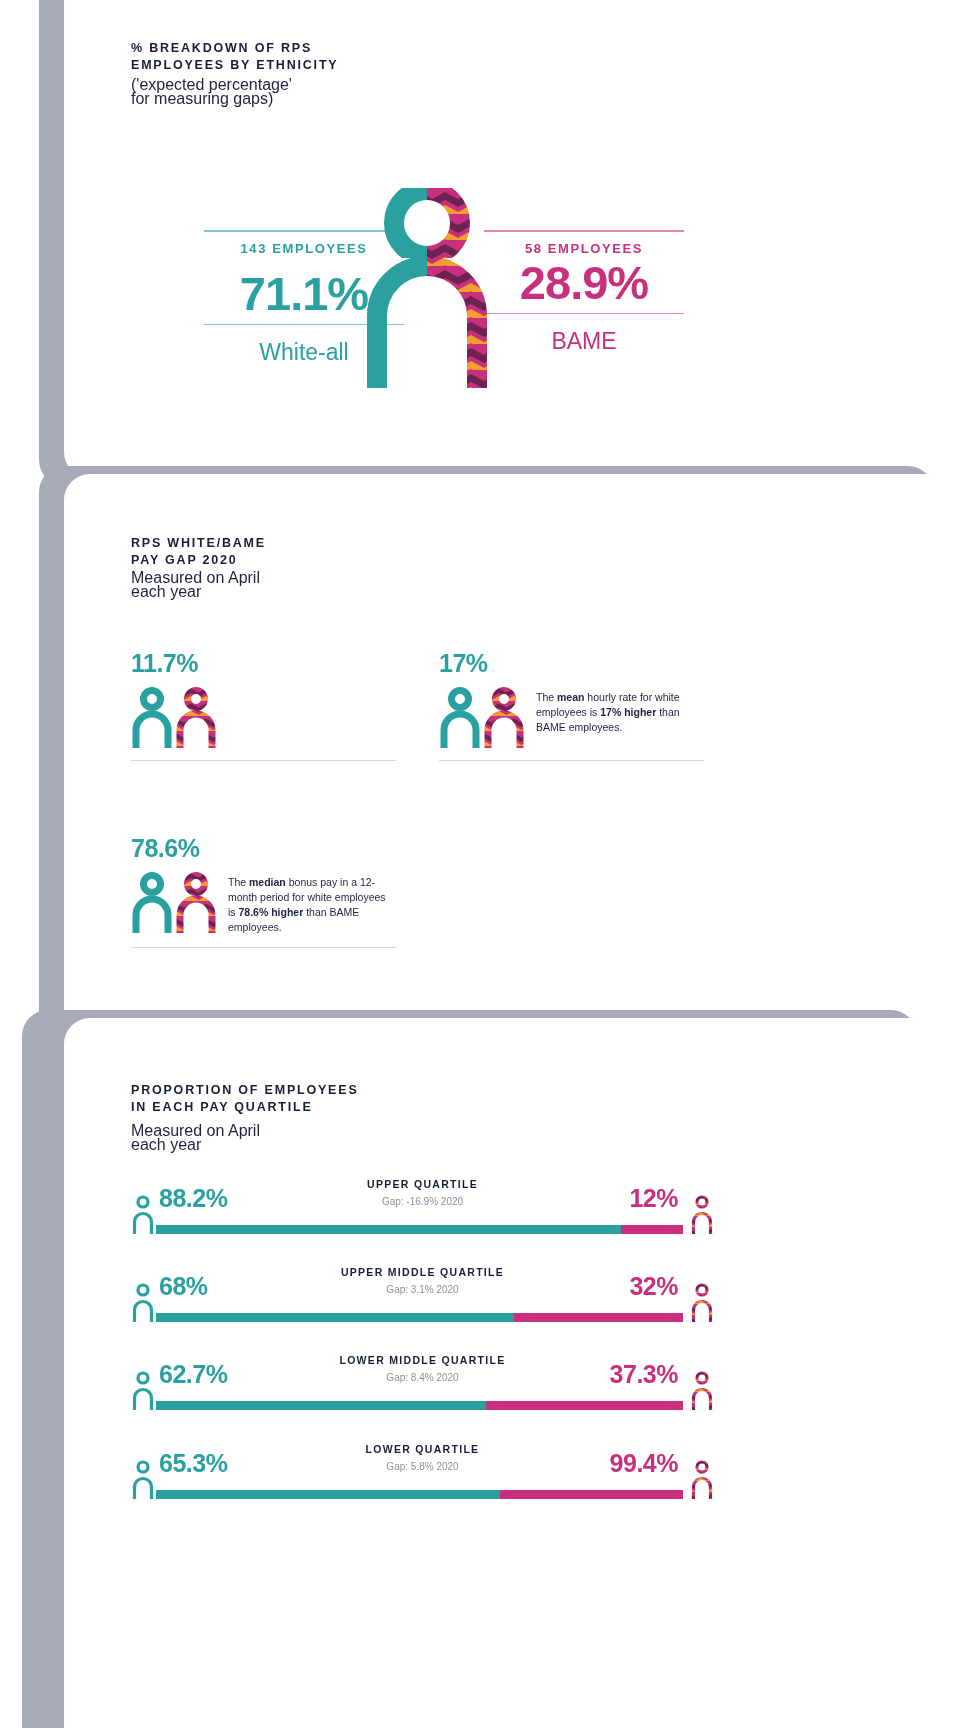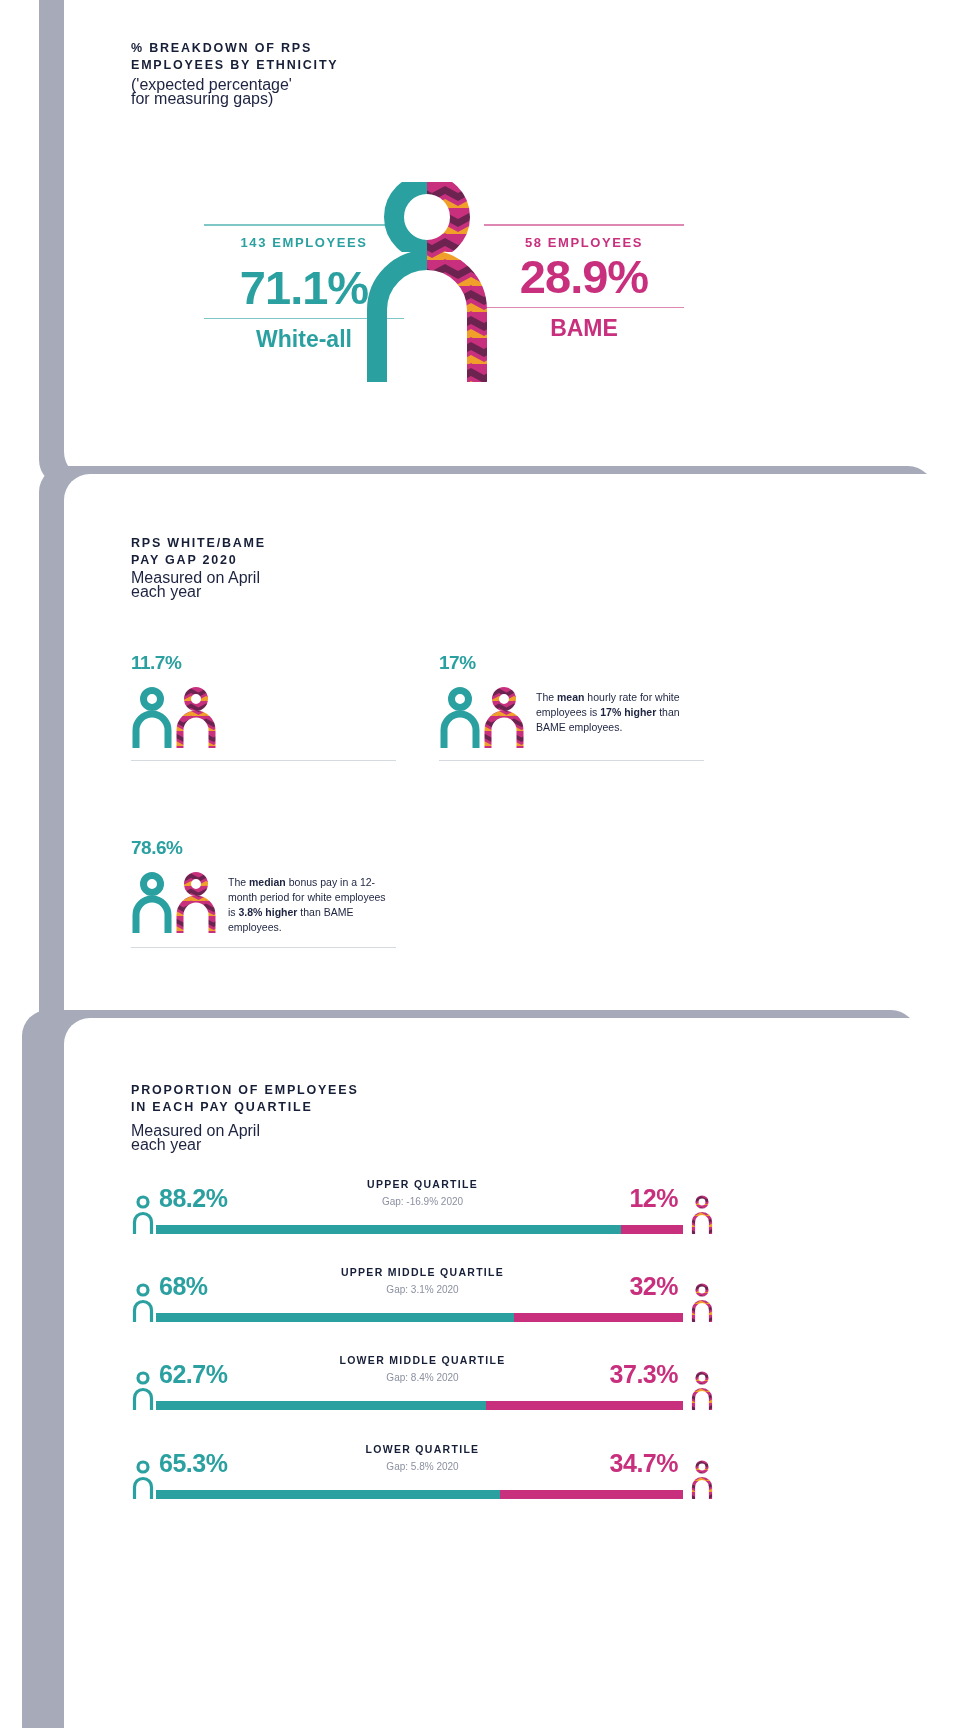--- a/index.html
+++ b/index.html
@@ -23,45 +23,45 @@
 
   
   .hd{font-family:"Liberation Sans",sans-serif;font-weight:bold;color:#171f38;
       letter-spacing:1.8px;font-size:12.5px;line-height:16.5px;text-transform:uppercase;}
   .sub{font-family:"Liberation Sans",sans-serif;color:#1d2340;font-size:16px;line-height:14px;}
 
   .p1-head{position:absolute;left:131px;top:40px;width:340px;}
   .p1-sub{position:absolute;left:131px;top:78px;width:260px;}
 
   
-  .heroWrap{position:absolute;left:64px;top:152px;width:895px;height:230px;}
+  .heroWrap{position:absolute;left:64px;top:158px;width:895px;height:230px;}
 
   .heroBlock{position:absolute;width:200px;text-align:center;}
   .heroBlock .rule{height:1.5px;width:100%;}
   .heroBlock .emp{font-size:13px;font-weight:bold;letter-spacing:1.6px;margin:9px 0 1px;}
   .heroBlock .pct{font-size:47px;font-weight:bold;letter-spacing:-1px;line-height:52px;margin-bottom:4px;}
-  .heroBlock .nm{font-size:23px;line-height:30px;margin-top:5px;font-weight:bold;}
+  .heroBlock .nm{font-size:23px;line-height:30px;margin-top:12px;font-weight:normal;}
 
   #heroLeft{left:140px;top:72px;}
   #heroRight{left:420px;top:72px;}
 
   .teal{color:#2ba0a0;margin-top:12px;}
   .mag{color:#c8307e;}
   .ruleT{background:#7fc6c6;}
   .ruleM{color:#c8307e;background:#dd87b2;}
 
   
   #bigFig{position:absolute;left:303px;top:30px;width:120px;height:200px;}
 
   
   .p2-head{position:absolute;left:131px;top:535px;width:300px;}
   .p2-sub{position:absolute;left:131px;top:571px;width:240px;}
 
   .statBlock{position:absolute;width:265px;}
-  .statBlock .bigpct{font-size:19px;font-weight:bold;color:#2ba0a0;letter-spacing:-0.5px;line-height:30px;}
+  .statBlock .bigpct{font-size:25px;font-weight:bold;color:#2ba0a0;letter-spacing:-0.5px;line-height:30px;}
   .statBlock .row{display:flex;align-items:flex-start;margin-top:8px;}
   .statBlock .txt{font-size:10.5px;line-height:15px;color:#1d2340;padding-left:11px;padding-top:4px;}
   .statBlock .txt b{font-weight:bold;}
   .statBlock .hr{margin-top:12px;height:1px;background:#d7d9e0;width:100%;}
 
   #stat1{left:131px;top:648px;}
   #stat2{left:439px;top:648px;}
   #stat3{left:131px;top:833px;}
 
   .pairIcons{flex:0 0 auto;width:86px;height:62px;position:relative;}
@@ -230,21 +230,21 @@
     <path d="M-3 8.5 L7.5 14 L18 8.5 L18 13 L7.5 18.5 L-3 13 Z" fill="#f0a02a"></path>
   </pattern>
  </defs>
 
  <circle cx="21" cy="13" r="8.5" fill="none" stroke="#2ba0a0" stroke-width="7"></circle>
  <path d="M5 62 L5 44 A16 16 0 0 1 37 44 L37 62" fill="none" stroke="#2ba0a0" stroke-width="7"></path>
 
  <circle cx="65" cy="13" r="8.5" fill="none" stroke="url(#chevS3)" stroke-width="7"></circle>
  <path d="M49 62 L49 44 A16 16 0 0 1 81 44 L81 62" fill="none" stroke="url(#chevS3)" stroke-width="7"></path>
 </svg></div>
-      <div class="txt"><span>The </span><b>median</b><span> bonus pay in a 12-month period for white employees is </span><b>3.8% higher</b><span> than BAME employees.</span></div>
+      <div class="txt"><span>The </span><b>median</b><span> bonus pay in a 12-month period for white employees is </span><b>78.6% higher</b><span> than BAME employees.</span></div>
     </div>
     <div class="hr"></div>
   </div>
 
   <div class="shadow" id="shadow3"></div>
   <div class="card" id="card3"></div>
 
   <div class="p3-head hd">
     <div>PROPORTION OF EMPLOYEES</div>
     <div>IN EACH PAY QUARTILE</div>
@@ -341,21 +341,21 @@
   <div class="qrow" id="q4">
     <div class="qtitle">LOWER QUARTILE</div>
     <div class="qgap">Gap: 5.8% 2020</div>
     <div class="icoL">
 <svg viewBox="0 0 24 40" width="24" height="40">
  <defs></defs>
  <circle cx="12" cy="8" r="5" fill="none" stroke="#2ba0a0" stroke-width="3.2"></circle>
  <path d="M3.5 40 L3.5 28 A8.5 8.5 0 0 1 20.5 28 L20.5 40" fill="none" stroke="#2ba0a0" stroke-width="3.2"></path>
 </svg></div>
     <div class="qleftval">65.3%</div>
-    <div class="qrightval">34.7%</div>
+    <div class="qrightval">99.4%</div>
     <div class="icoR">
 <svg viewBox="0 0 24 40" width="24" height="40">
  <defs>
   <pattern id="qpb3" width="11" height="11" patternUnits="userSpaceOnUse">
     <rect width="11" height="11" fill="#c8307e"></rect>
     <path d="M-2 1 L5.5 5 L13 1 L13 4.2 L5.5 8.2 L-2 4.2 Z" fill="#6d2350"></path>
     <path d="M-2 6.5 L5.5 10.5 L13 6.5 L13 9.7 L5.5 13.7 L-2 9.7 Z" fill="#f0a02a"></path>
   </pattern>
           </defs>
  <circle cx="12" cy="8" r="5" fill="none" stroke="url(#qpb3)" stroke-width="3.2"></circle>

